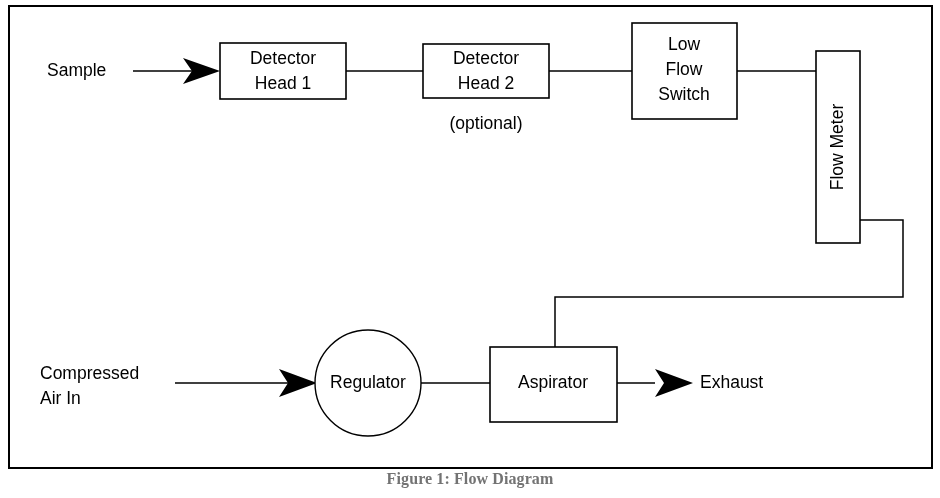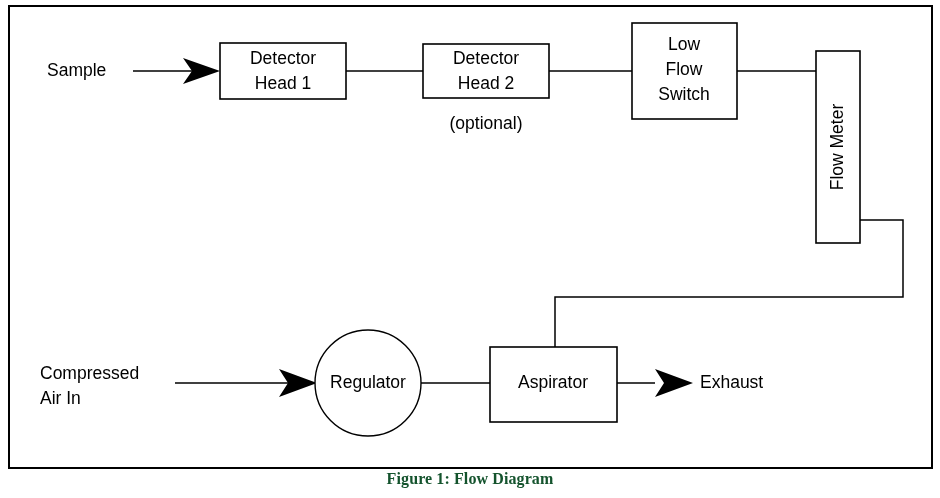--- a/index.html
+++ b/index.html
@@ -69,21 +69,21 @@
   }
   .caption {
     position: absolute;
     left: 0;
     top: 470px;
     width: 940px;
     text-align: center;
     font-family: "Liberation Serif", serif;
     font-weight: bold;
     font-size: 16px;
-    color: #14532d;
+    color: #737373;
     letter-spacing: 0.1px;
   }
 </style>
 </head>
 <body>
 
 <div id="figure-root">
 
   <svg class="diagram" viewBox="0 0 940 498">
 

